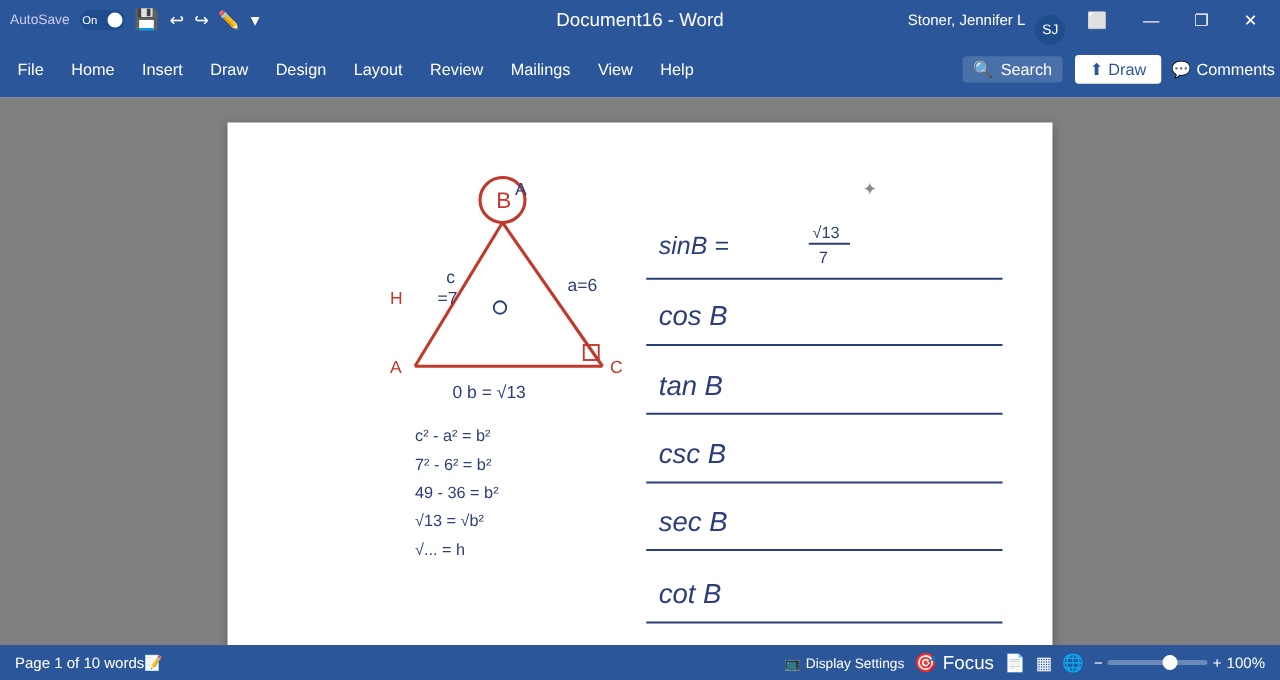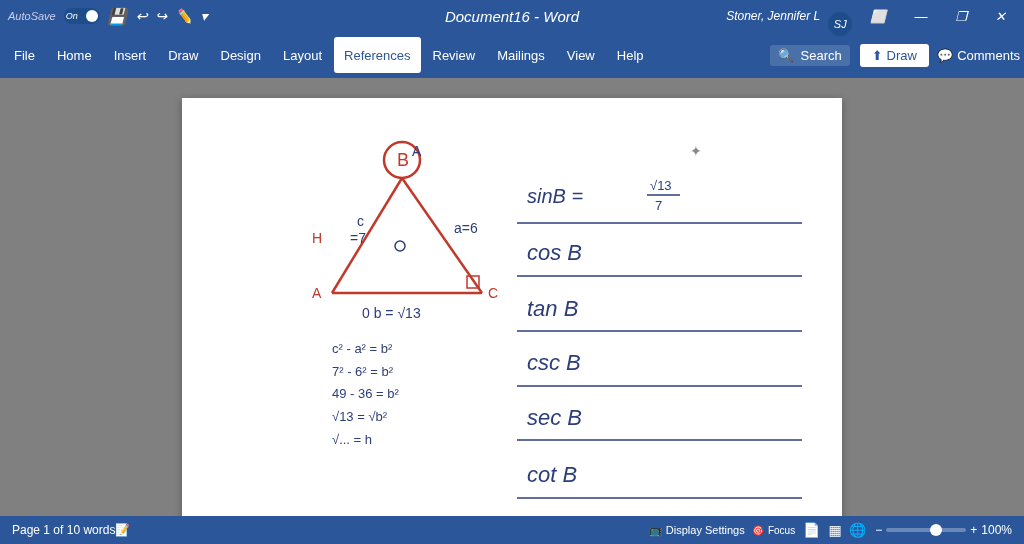--- a/index.html
+++ b/index.html
@@ -7,21 +7,20 @@
 
     
     .title-bar {
       height: 32px;
       background: #2b579a;
       display: flex;
       align-items: center;
       justify-content: space-between;
       padding: 16px 8px;
       color: white;
-      font-style: italic;
     }
     .title-bar-left { display: flex; align-items: center; gap: 8px; }
     .title-bar-center { font-size: 15px; color: white; position: absolute; left: 50%; transform: translateX(-50%); }
     .title-bar-right { display: flex; align-items: center; gap: 8px; margin-left: auto; }
     .autosave-toggle {
       background: #1e4d8c;
       border-radius: 10px;
       width: 36px;
       height: 16px;
       display: flex;
@@ -181,21 +180,20 @@
   </div>
 </div>
 
 <div class="ribbon">
   <div class="ribbon-tab">File</div>
   <div class="ribbon-tab">Home</div>
   <div class="ribbon-tab">Insert</div>
   <div class="ribbon-tab">Draw</div>
   <div class="ribbon-tab">Design</div>
   <div class="ribbon-tab">Layout</div>
-  <div class="ribbon-tab" style="background:white;color:#2b579a;">References</div>
   <div class="ribbon-tab">Review</div>
   <div class="ribbon-tab">Mailings</div>
   <div class="ribbon-tab">View</div>
   <div class="ribbon-tab">Help</div>
 
   <div class="ribbon-search">
     <span>🔍</span>
     <span>Search</span>
   </div>
 
@@ -282,21 +280,21 @@
     </svg>
   </div>
 </div>
 
 <div class="status-bar">
   <span>Page 1 of 1</span>
   <span>0 words</span>
   <span style="cursor:pointer;">📝</span>
   <div class="status-right">
     <span style="cursor:pointer;font-size:11px;">📺 Display Settings</span>
-    <span style="cursor:pointer;font-size:10px;">🎯 Focus</span>
+    <span style="cursor:pointer;font-size:15px;">🎯 Focus</span>
     <span style="cursor:pointer;font-size:14px;">📄</span>
     <span style="cursor:pointer;font-size:14px;">▦</span>
     <span style="cursor:pointer;font-size:14px;">🌐</span>
     <div class="zoom-bar">
       <span style="cursor:pointer;">−</span>
       <div class="zoom-track">
         <div class="zoom-thumb"></div>
       </div>
       <span style="cursor:pointer;">+</span>
       <span>100%</span>

